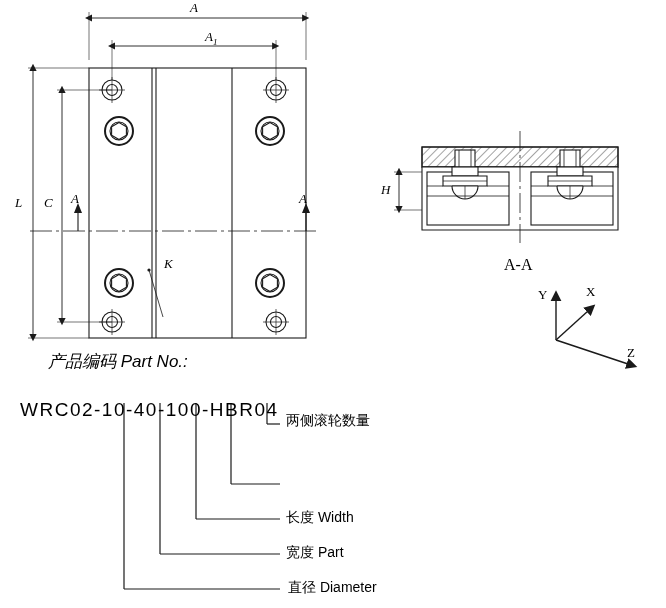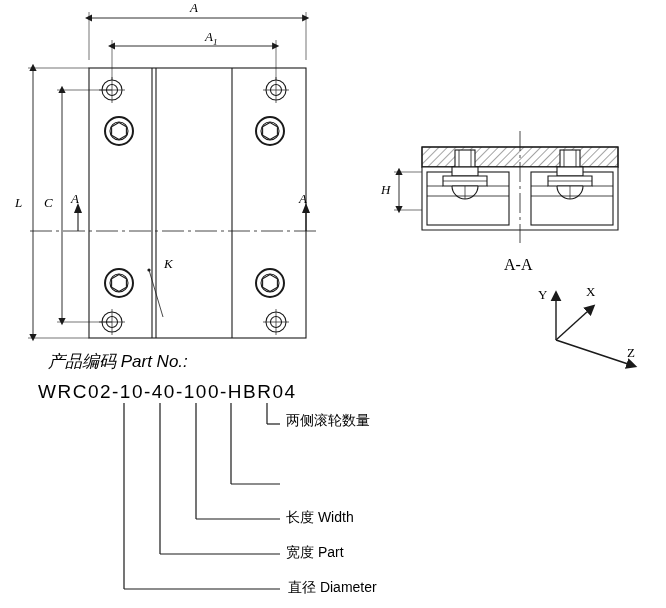--- a/index.html
+++ b/index.html
@@ -244,21 +244,21 @@
   <div class="lbl dim-lbl" style="left:381px; top:182px;">H</div>
 
   <div class="lbl sec-lbl" style="left:504px; top:256px;">A-A</div>
 
   <div class="lbl axis-lbl" style="left:586px; top:284px;">X</div>
   <div class="lbl axis-lbl" style="left:538px; top:287px;">Y</div>
   <div class="lbl axis-lbl" style="left:627px; top:345px;">Z</div>
 
   <div class="lbl partno-title" style="left:20px; top:350px; font-style:italic;margin-left:28px;">产品编码 Part No.:</div>
 
-  <div class="lbl partcode" style="left:20px; top:381px;margin-left:18px;">WRC02-10-40-100-HBR04</div>
+  <div class="lbl partcode" style="left:20px; top:399px;">WRC02-10-40-100-HBR04</div>
 
   <div class="lbl callout" style="left:286px; top:412px;text-align:right;">两侧滚轮数量</div>
 
 
   <div class="lbl callout" style="left:286px; top:509px;">长度 Width</div>
 
   <div class="lbl callout" style="left:286px; top:544px;">宽度 Part</div>
 
   <div class="lbl callout" style="left:288px; top:579px;">直径 Diameter</div>
 

